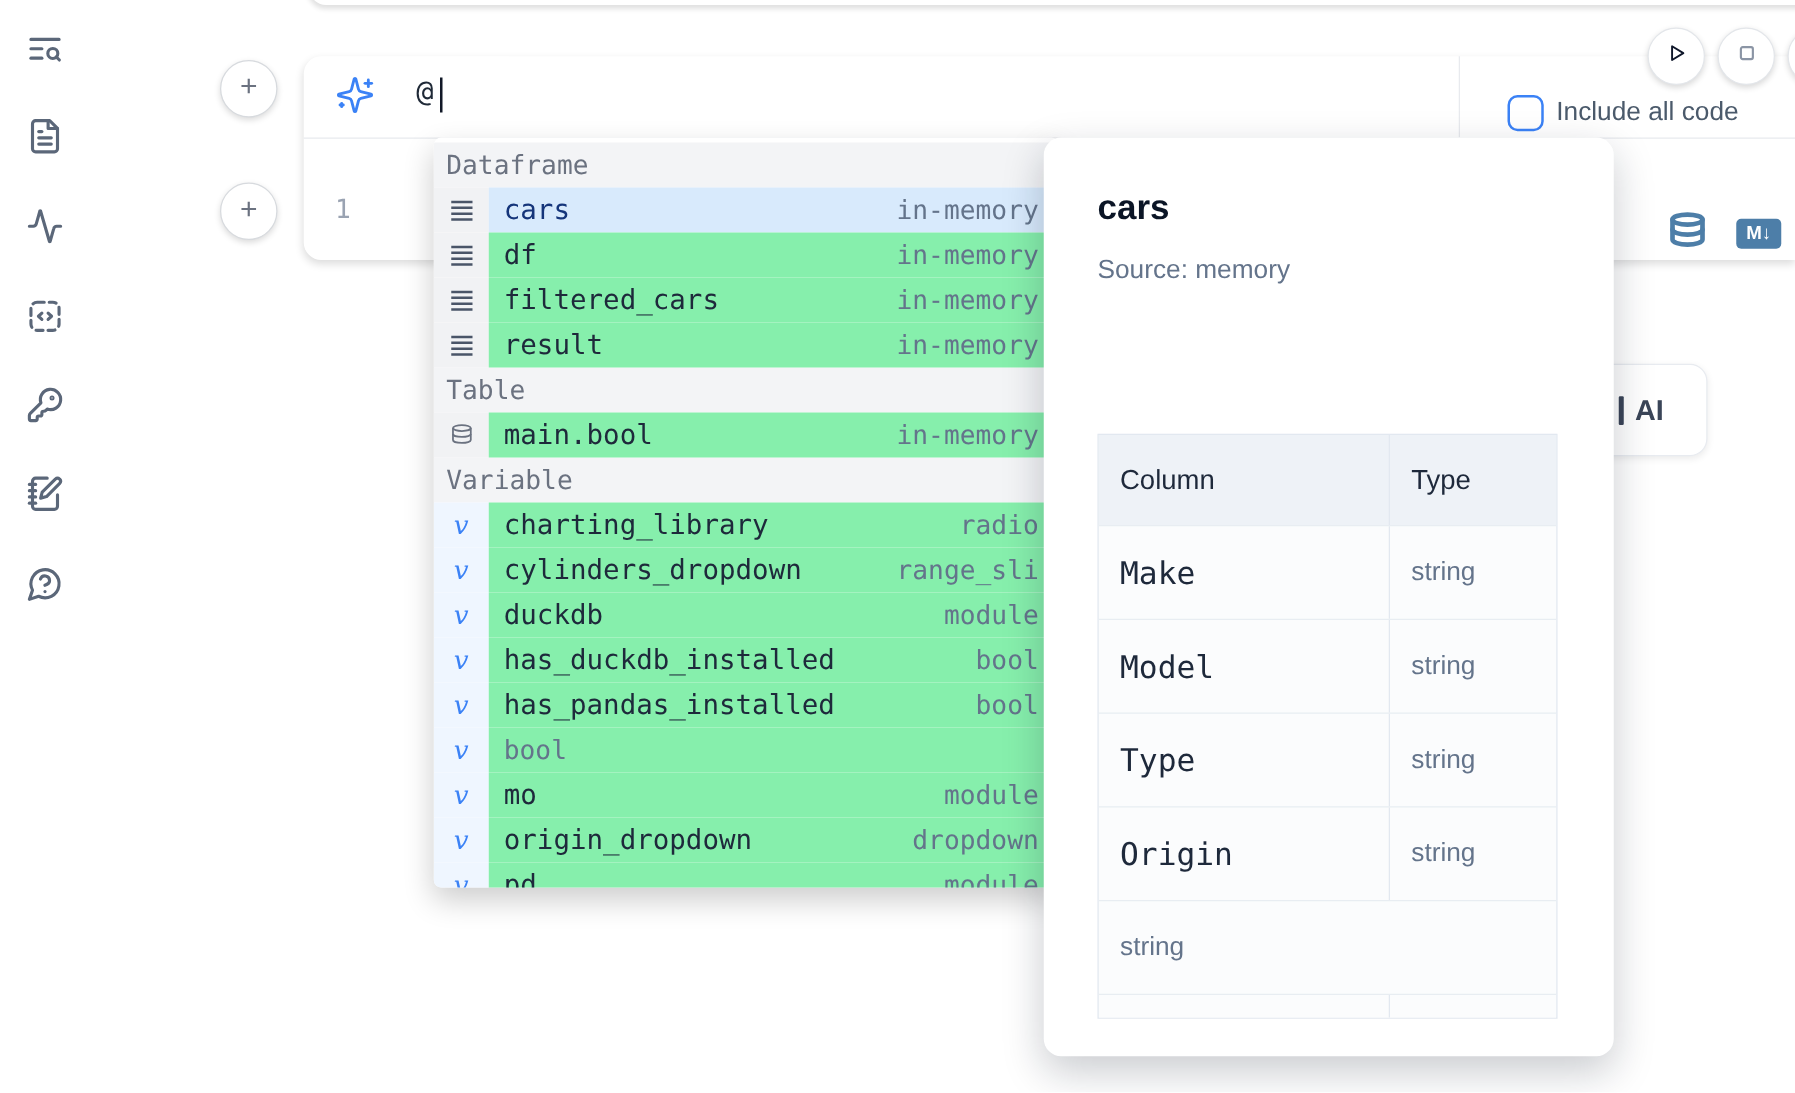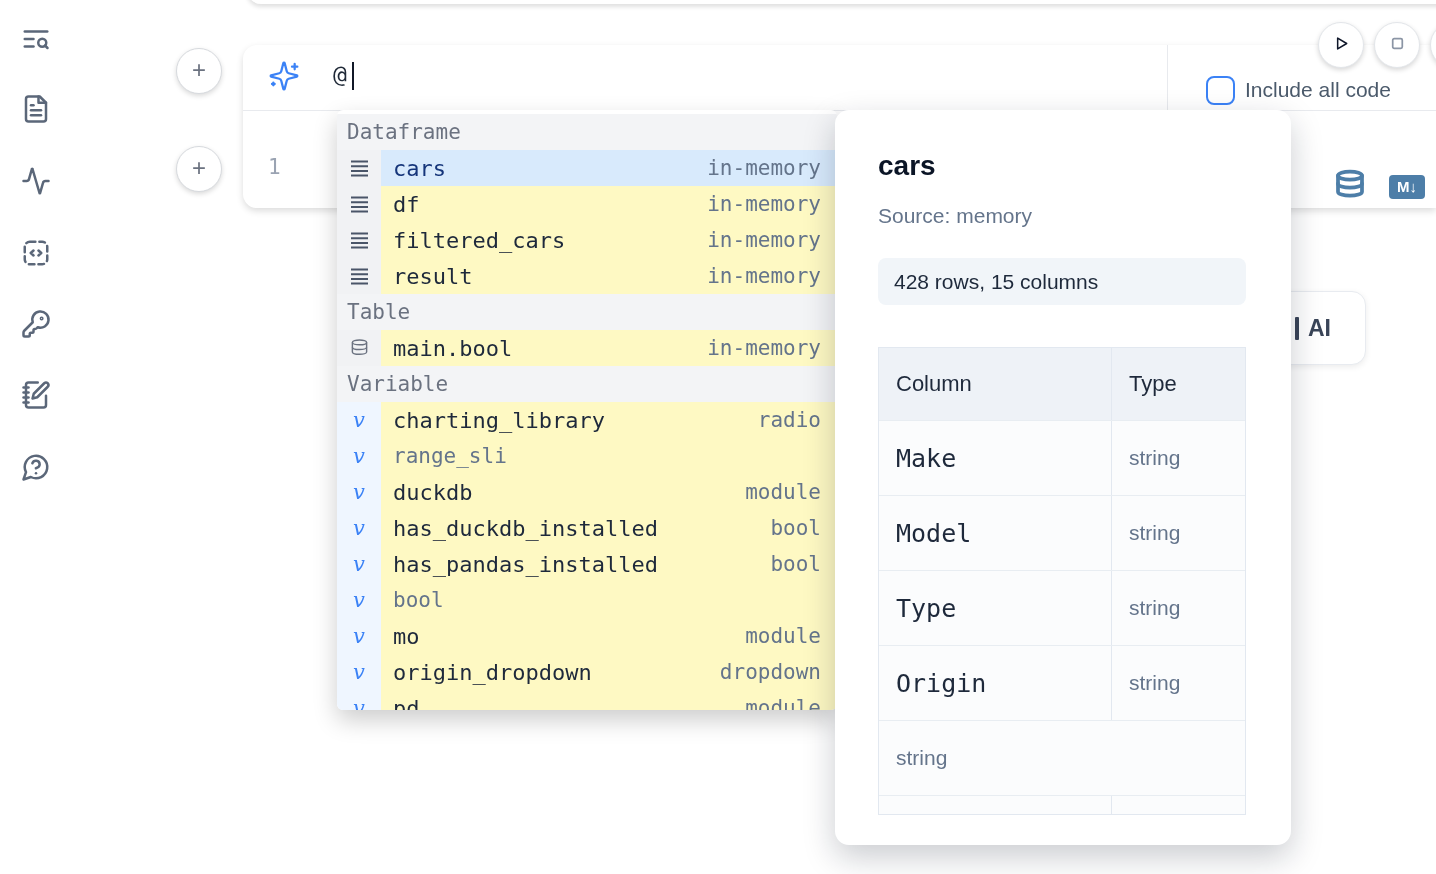--- a/index.html
+++ b/index.html
@@ -36,30 +36,30 @@
 
   
   .plus-btn{position:absolute;width:44px;height:44px;border-radius:50%;background:#fff;
             border:1px solid #d7dade;box-shadow:0 2px 5px rgba(0,0,0,.15);z-index:3;
             color:#6b7280;font-size:24px;font-weight:300;text-align:center;line-height:42px;cursor:pointer;}
   .run-btn{position:absolute;top:22px;width:44px;height:44px;border-radius:50%;background:#fff;
            border:1px solid #e3e6ea;box-shadow:0 2px 5px rgba(0,0,0,.16);z-index:4;cursor:pointer;
            display:flex;align-items:center;justify-content:center;}
 
   
-  .dropdown{position:absolute;left:337px;top:110px;width:500px;height:600px;background:#fff;
+  .dropdown{position:absolute;left:347px;top:110px;width:500px;height:600px;background:#fff;
             border-radius:6px;box-shadow:0 10px 24px rgba(0,0,0,.20);z-index:5;overflow:hidden;
             padding-top:4px;box-sizing:border-box;}
   .ac-header{height:36px;background:#f3f4f6;color:#6b7280;font-family:"DejaVu Sans Mono",monospace;
              font-size:21px;display:flex;align-items:center;padding-left:10px;}
   .ac-row{height:36px;display:flex;cursor:pointer;}
   .ac-gutter{width:44px;display:flex;align-items:center;justify-content:center;background:#f1f2f4;flex:none;}
   .ac-gutter.blue{background:#eff6ff;}
   .ac-content{flex:1;display:flex;justify-content:space-between;align-items:center;
-              padding:0 16px 0 12px;background:#fef9c3;min-width:0;}
+              padding:0 16px 0 12px;background:#86efac;min-width:0;}
   .ac-row.selected .ac-content{background:#d8eafc;}
   .ac-name{font-family:"DejaVu Sans Mono",monospace;font-size:22px;color:#1e293b;white-space:nowrap;}
   .ac-row.selected .ac-name{color:#15357a;}
   .ac-type{font-family:"DejaVu Sans Mono",monospace;font-size:21px;color:#64748b;white-space:nowrap;}
   .vvar{font-family:"DejaVu Serif",serif;font-style:italic;font-size:21px;color:#3b82f6;}
 
   
   .panel{position:absolute;left:835px;top:110px;width:456px;height:735px;background:#fff;
          border-radius:14px;box-shadow:0 12px 32px rgba(15,23,42,.22);z-index:6;}
   .panel-title{position:absolute;left:43px;top:40px;font-size:28px;font-weight:bold;color:#0b1526;}
@@ -248,20 +248,21 @@
           <div class="ac-content">
             <span class="ac-name">charting_library</span>
             <span class="ac-type">radio</span>
           </div>
         </div>
         <div class="ac-row">
           <div class="ac-gutter blue">
             <span class="vvar">v</span>
           </div>
           <div class="ac-content">
+            <span class="ac-name">cylinders_dropdown</span>
             <span class="ac-type">range_sli</span>
           </div>
         </div>
         <div class="ac-row">
           <div class="ac-gutter blue">
             <span class="vvar">v</span>
           </div>
           <div class="ac-content">
             <span class="ac-name">duckdb</span>
             <span class="ac-type">module</span>
@@ -324,21 +325,20 @@
   </div>
 
   <div class="ai-btn">
     <span class="bar"></span>
     <span class="lbl">AI</span>
   </div>
 
   <div class="panel">
     <div class="panel-title">cars</div>
     <div class="panel-source">Source: memory</div>
-    <div class="shape-badge">428 rows, 15 columns</div>
     <div class="schema">
         <div class="sch-row head">
           <div class="sch-c1">Column</div>
           <div class="sch-c2">Type</div>
         </div>
         <div class="sch-row">
           <div class="sch-c1">
             <span class="col-name">Make</span>
           </div>
           <div class="sch-c2">

